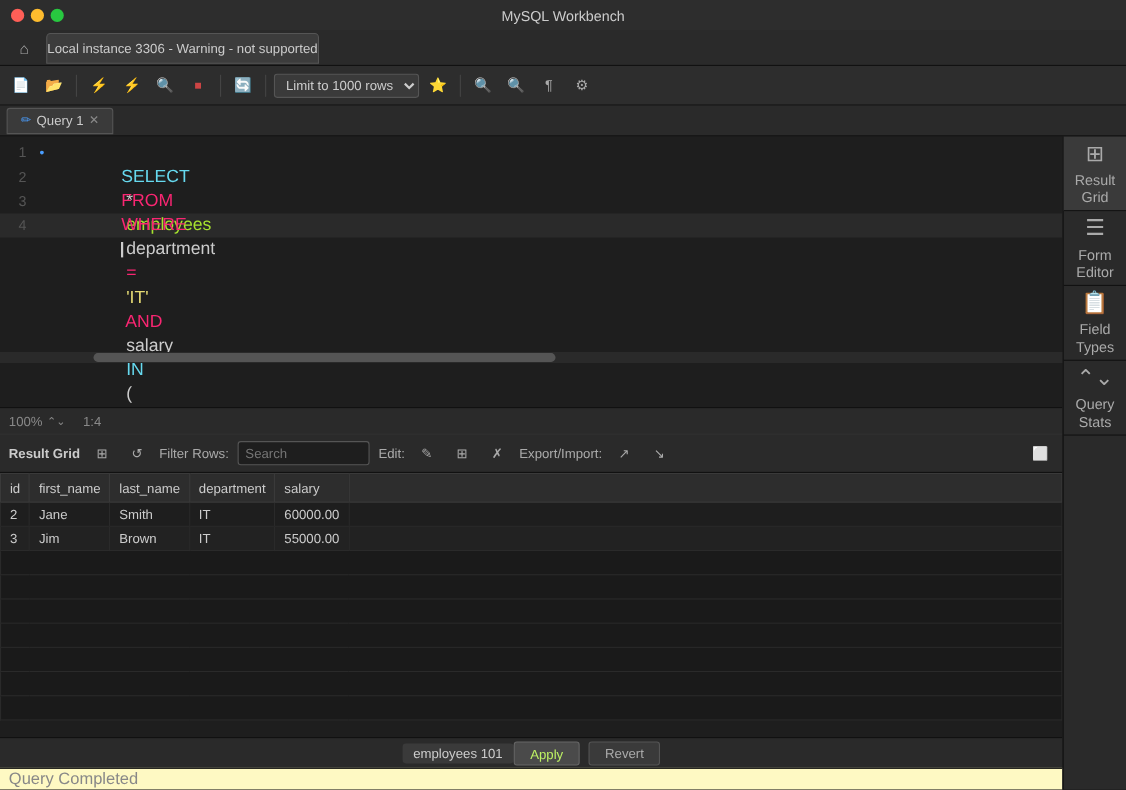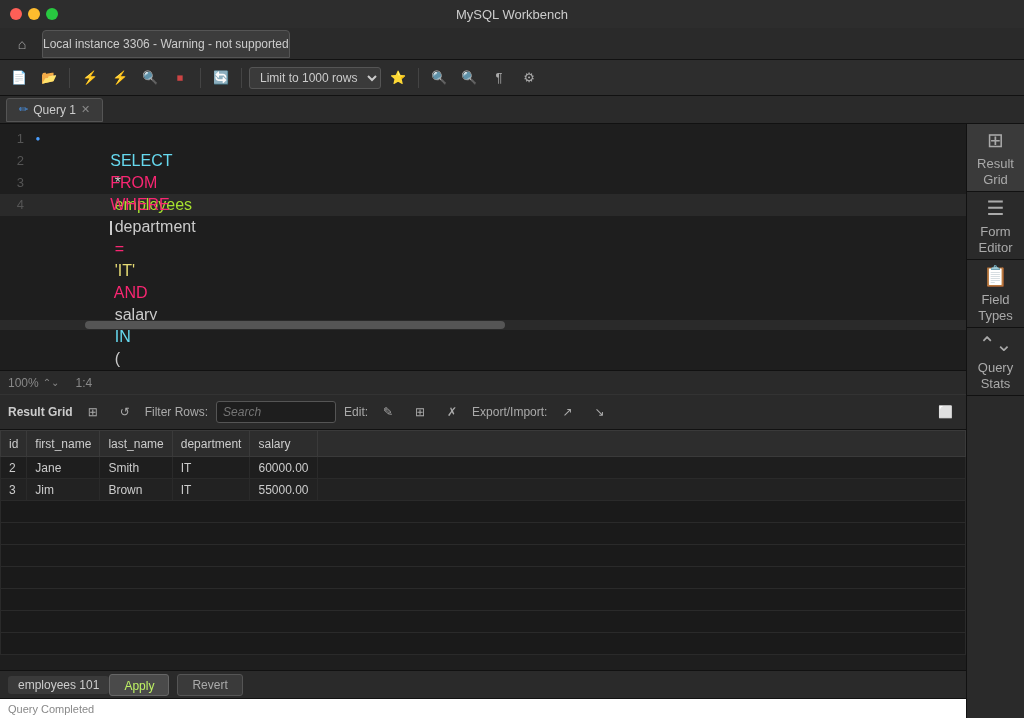--- a/index.html
+++ b/index.html
@@ -72,21 +72,21 @@
 
     
     .results-area { background: #1e1e1e; flex: 1; display: flex; flex-direction: column; }
     .results-toolbar {
       height: 36px; background: #2a2a2a; display: flex; align-items: center; padding: 0 8px; gap: 8px; border-bottom: 1px solid #111; border-top: 1px solid #333;
     }
     .results-tab-active { font-size: 12px; color: #ccc; font-weight: bold; }
     .results-icon-btn { width: 24px; height: 24px; display: flex; align-items: center; justify-content: center; color: #aaa; font-size: 12px; cursor: pointer; }
     .filter-label { font-size: 12px; color: #aaa; }
     .search-box {
-      background: #1e1e1e; border: 1px solid #555; color: #ccc; padding: 2px 6px; font-size: 12px; height: 22px; width: 120px; border-radius: 3px; font-style: italic;
+      background: #1e1e1e; border: 1px solid #555; color: #ccc; padding: 2px 6px; font-size: 12px; height: 22px; width: 120px; border-radius: 3px;
     }
     .edit-label { font-size: 12px; color: #aaa; }
     .export-label { font-size: 12px; color: #aaa; }
 
     
     .results-table-container { flex: 1; overflow: hidden; }
     .results-table { width: 100%; border-collapse: collapse; font-size: 12px; }
     .results-table th {
       background: #2d2d2d; color: #ccc; border: 1px solid #3a3a3a; padding: 4px 8px; text-align: left; font-weight: normal; height: 26px;
     }
@@ -103,34 +103,34 @@
     }
     .sidebar-item {
       width: 58px; height: 68px; display: flex; flex-direction: column; align-items: center; justify-content: center; gap: 4px; cursor: pointer; border-bottom: 1px solid #111;
     }
     .sidebar-item.active { background: #3a3a3a; }
     .sidebar-icon { font-size: 20px; color: #aaa; }
     .sidebar-label { font-size: 13px; color: #aaa; text-align: center; line-height: 1.2; }
 
     
     .bottom-bar {
-      height: 28px; background: #2a2a2a; display: flex; align-items: center; justify-content: flex-start; padding: 0 8px; border-top: 1px solid #111;
+      height: 28px; background: #2a2a2a; display: flex; align-items: center; justify-content: center; padding: 0 8px; border-top: 1px solid #111;
     }
     .bottom-tab { font-size: 12px; color: #ccc; background: #3a3a3a; padding: 2px 10px; border-radius: 3px; }
     .bottom-buttons { display: flex; gap: 8px; }
     .btn-apply {
       background: #4a4a4a; border: 1px solid #666; color: #bef264; padding: 4px 14px; font-size: 12px; border-radius: 3px; cursor: pointer; height: 22px;
     }
     .btn-revert {
       background: #3a3a3a; border: 1px solid #555; color: #aaa; padding: 2px 14px; font-size: 12px; border-radius: 3px; cursor: pointer; height: 22px;
     }
 
     
     .status-bar {
-      height: 20px; background: #ffffff; display: flex; align-items: center; padding: 0 8px; font-size: 11px; color: #888; border-top: 1px solid #111;
+      height: 20px; background: #fef9c3; display: flex; align-items: center; padding: 0 8px; font-size: 15px; color: #888; border-top: 1px solid #111;
     }
 
     
     .main-layout { display: flex; flex-direction: column; height: calc(718px - 28px); }
     .content-area { display: flex; flex: 1; overflow: hidden; }
     .editor-results { flex: 1; display: flex; flex-direction: column; overflow: hidden; }
     .sql-section { height: 270px; flex-shrink: 0; display: flex; flex-direction: column; }
   </style>
 </head>
 <body>

